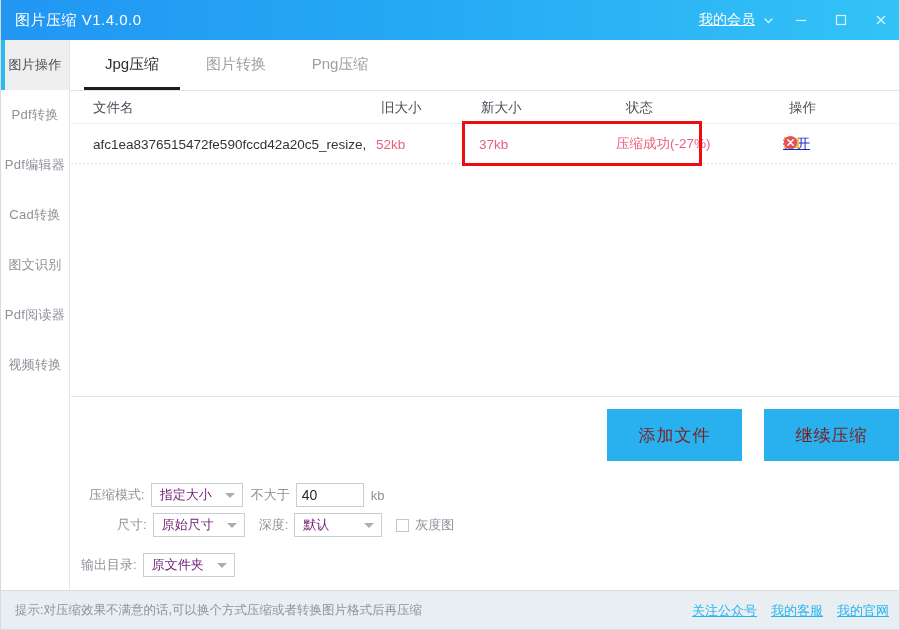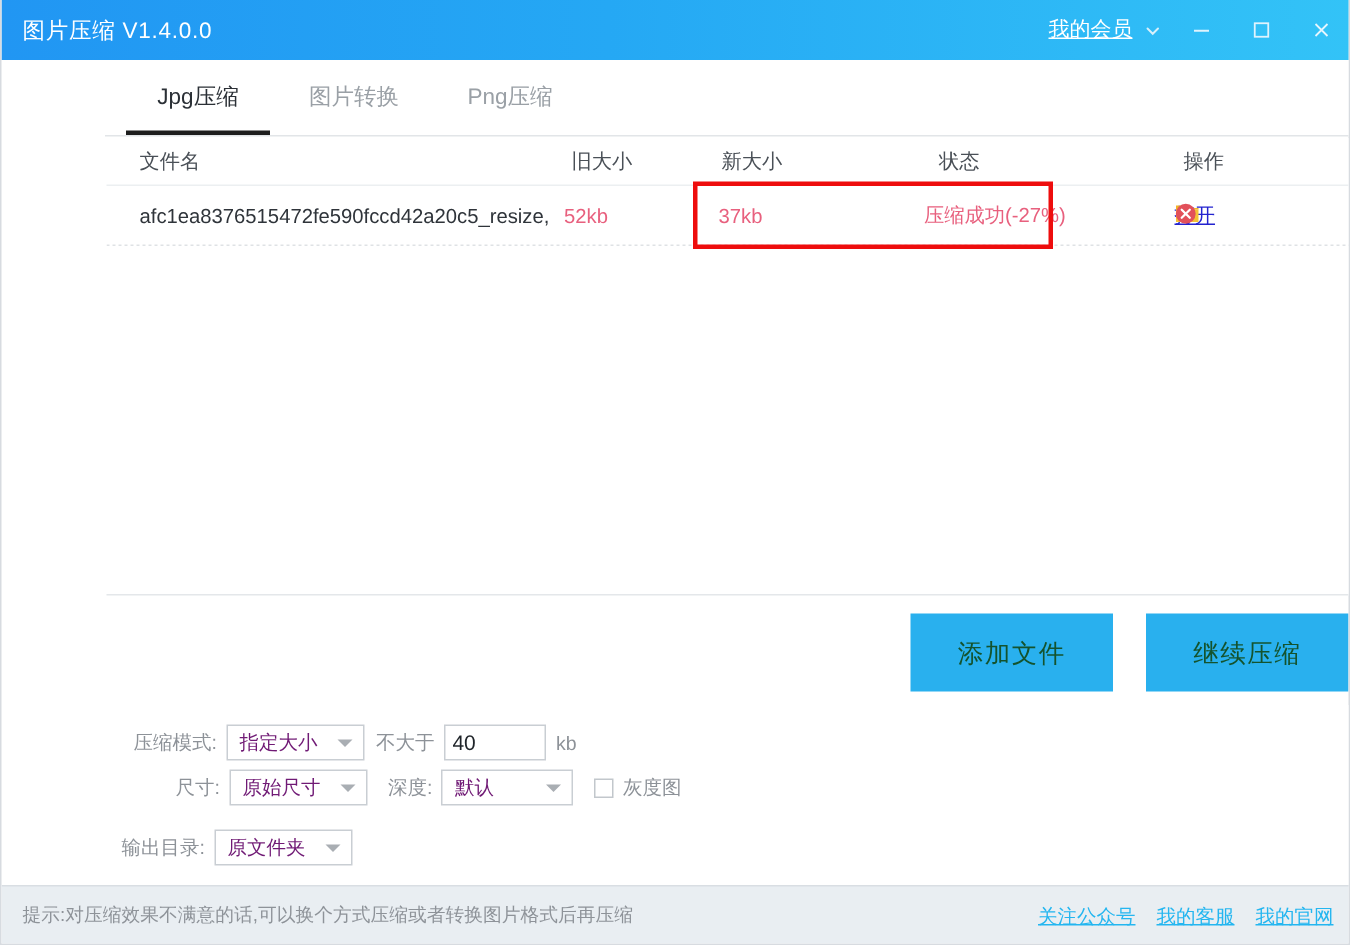--- a/index.html
+++ b/index.html
@@ -178,21 +178,21 @@
     width: 240px; height: 45px;
     border: 3px solid #ee0d0d;
     pointer-events: none;
   }
 
   
   .btn {
     position: absolute;
     width: 135px; height: 52px;
     background: #29b0ee;
-    color: #14532d;
+    color: #7f1d1d;
     font-size: 17px;
     display: flex; align-items: center; justify-content: center;
     cursor: pointer;
     border: none;
     letter-spacing: 1px;
     font-family: inherit;
   }
   #btn-add { left: 606px; top: 409px; }
   #btn-compress { left: 745px; top: 409px; margin-left: 18px; }
 
@@ -306,20 +306,43 @@
           </svg>
       </span>
       <span class="win-btn">
         <svg width="14" height="14" viewBox="0 0 14 14">
             <path d="M3 3 L11 11 M11 3 L3 11" stroke="#e6f6fe" stroke-width="1.2"></path>
           </svg>
       </span>
     </div>
   </div>
 
+  <div class="sidebar">
+    <div class="side-item active">
+      <span>图片操作</span>
+    </div>
+    <div class="side-item">
+      <span>Pdf转换</span>
+    </div>
+    <div class="side-item">
+      <span>Pdf编辑器</span>
+    </div>
+    <div class="side-item">
+      <span>Cad转换</span>
+    </div>
+    <div class="side-item">
+      <span>图文识别</span>
+    </div>
+    <div class="side-item">
+      <span>Pdf阅读器</span>
+    </div>
+    <div class="side-item">
+      <span>视频转换</span>
+    </div>
+  </div>
 
   <div class="tabbar">
     <div class="tab active">
       <span>Jpg压缩</span>
     </div>
     <div class="tab">
       <span>图片转换</span>
     </div>
     <div class="tab">
       <span>Png压缩</span>

